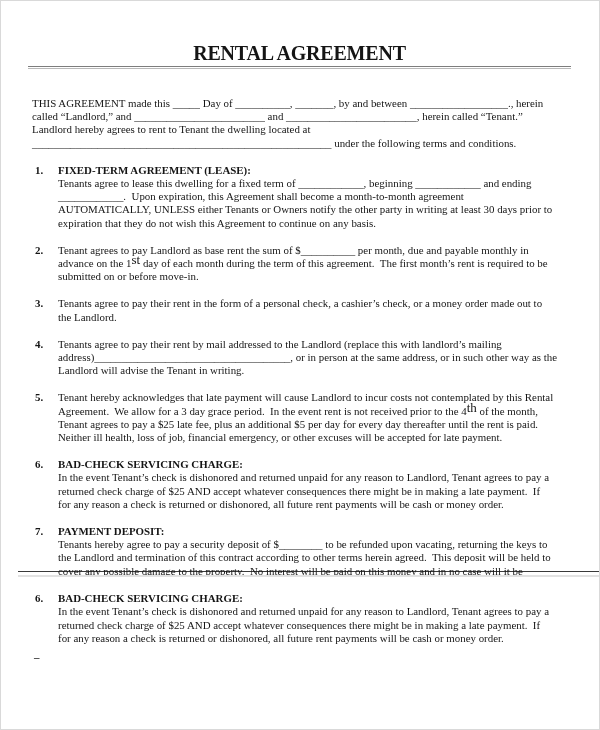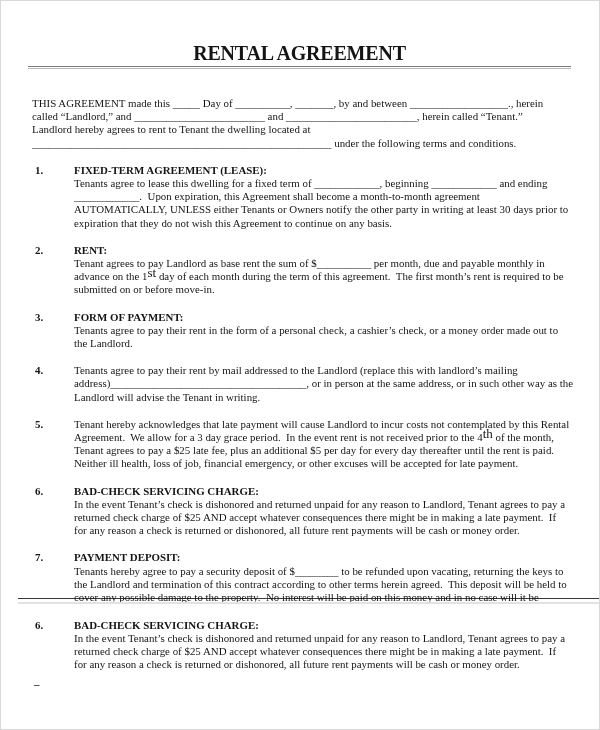--- a/index.html
+++ b/index.html
@@ -45,21 +45,21 @@
     margin-top: 14px;
     font-size: 10.9px;
     line-height: 13.2px;
   }
   .sec-num {
     flex: none;
     width: 23px;
     padding-left: 3px;
     font-weight: bold;
   }
-  .sec-content { flex: 1; min-width: 0; margin-left: 16px; }
+  .sec-content { flex: 1; min-width: 0; }
   .sec-heading { font-weight: bold; }
   .sec-body {
     margin: 0;
     white-space: pre;
   }
   .sec-body.clipped {
     max-height: 37px;
     overflow: hidden;
   }
   sup {
@@ -101,31 +101,29 @@
       <p class="sec-body">Tenants agree to lease this dwelling for a fixed term of ____________, beginning ____________ and ending
 ____________.  Upon expiration, this Agreement shall become a month-to-month agreement
 AUTOMATICALLY, UNLESS either Tenants or Owners notify the other party in writing at least 30 days prior to
 expiration that they do not wish this Agreement to continue on any basis.</p>
     </div>
   </div>
 
   <div class="section">
     <div class="sec-num">2.</div>
     <div class="sec-content">
-      <div class="sec-heading">RENT:</div>
       <p class="sec-body">Tenant agrees to pay Landlord as base rent the sum of $__________ per month, due and payable monthly in
 advance on the 1<sup>st</sup> day of each month during the term of this agreement.  The first month’s rent is required to be
 submitted on or before move-in.</p>
     </div>
   </div>
 
   <div class="section">
     <div class="sec-num">3.</div>
     <div class="sec-content">
-      <div class="sec-heading">FORM OF PAYMENT:</div>
       <p class="sec-body">Tenants agree to pay their rent in the form of a personal check, a cashier’s check, or a money order made out to
 the Landlord.</p>
     </div>
   </div>
 
   <div class="section">
     <div class="sec-num">4.</div>
     <div class="sec-content">
       <p class="sec-body">Tenants agree to pay their rent by mail addressed to the Landlord (replace this with landlord’s mailing
 address)____________________________________, or in person at the same address, or in such other way as the

